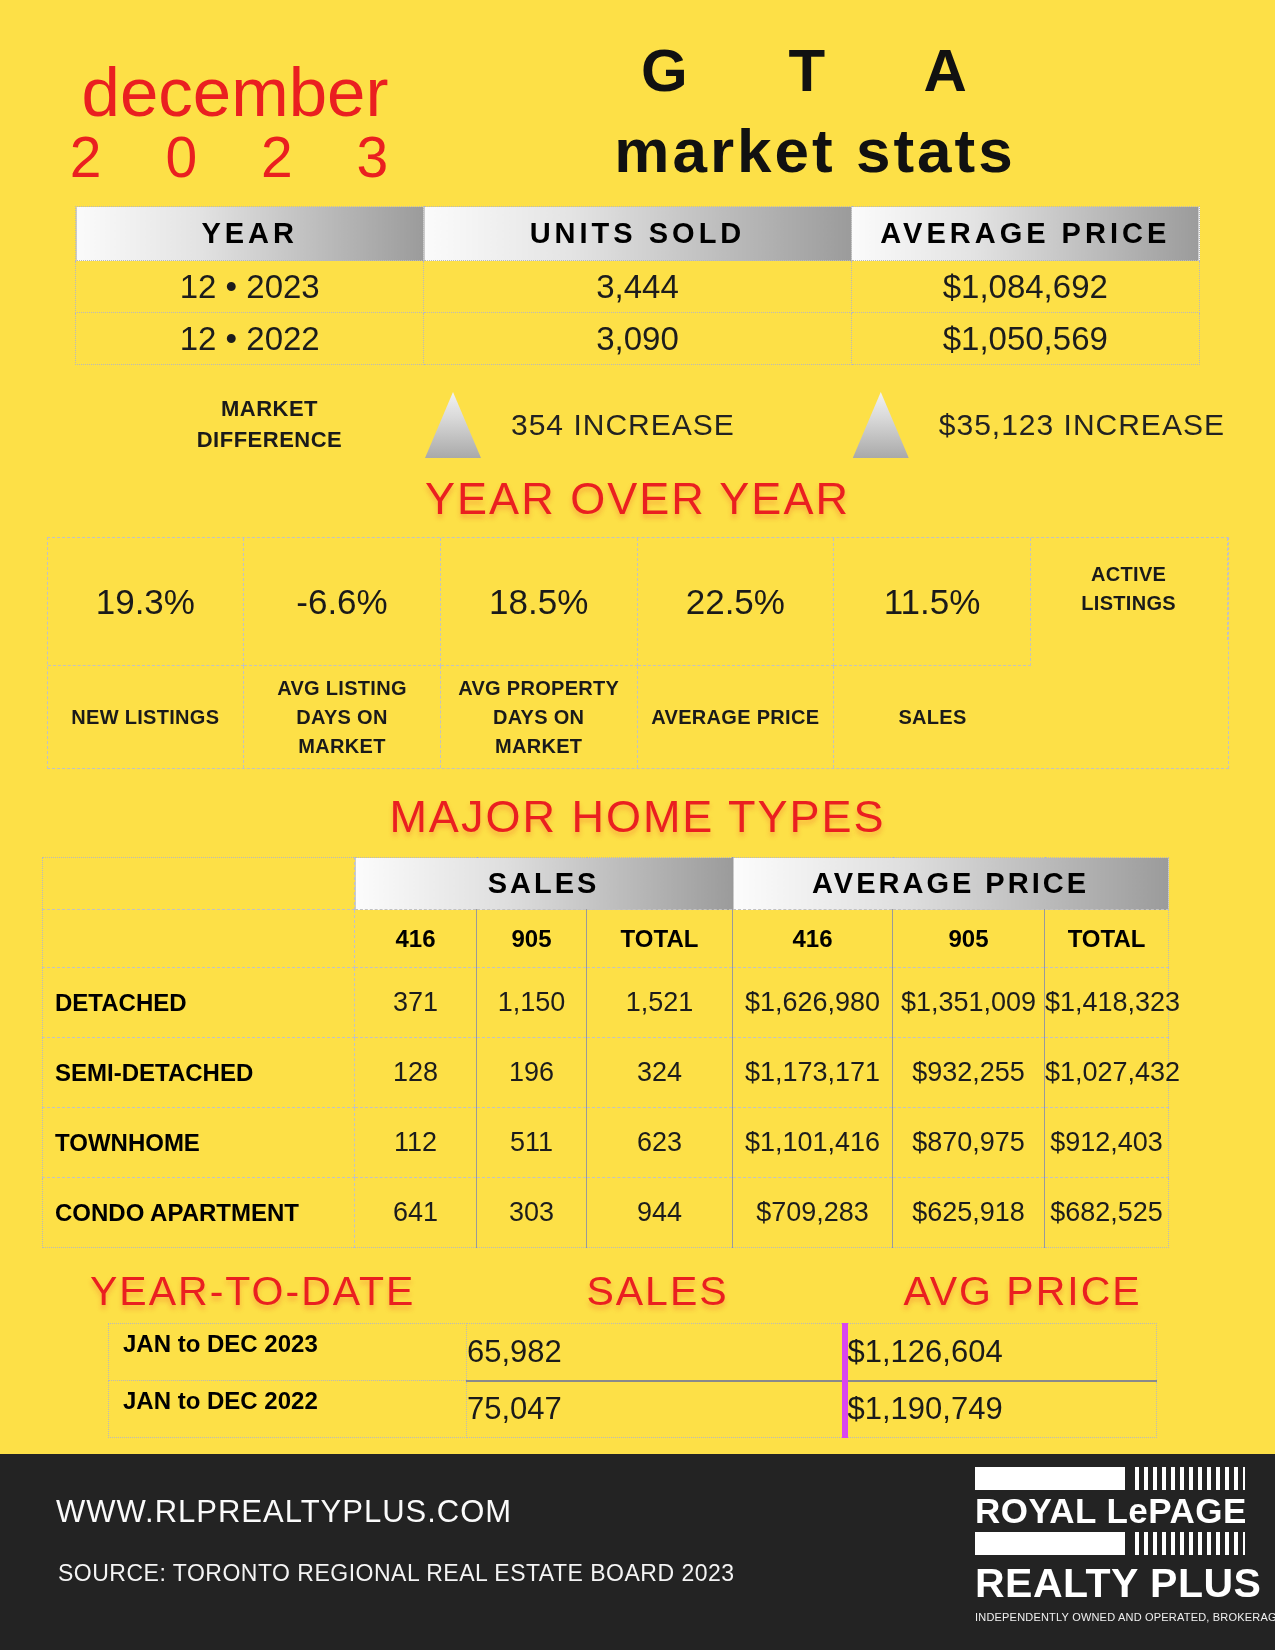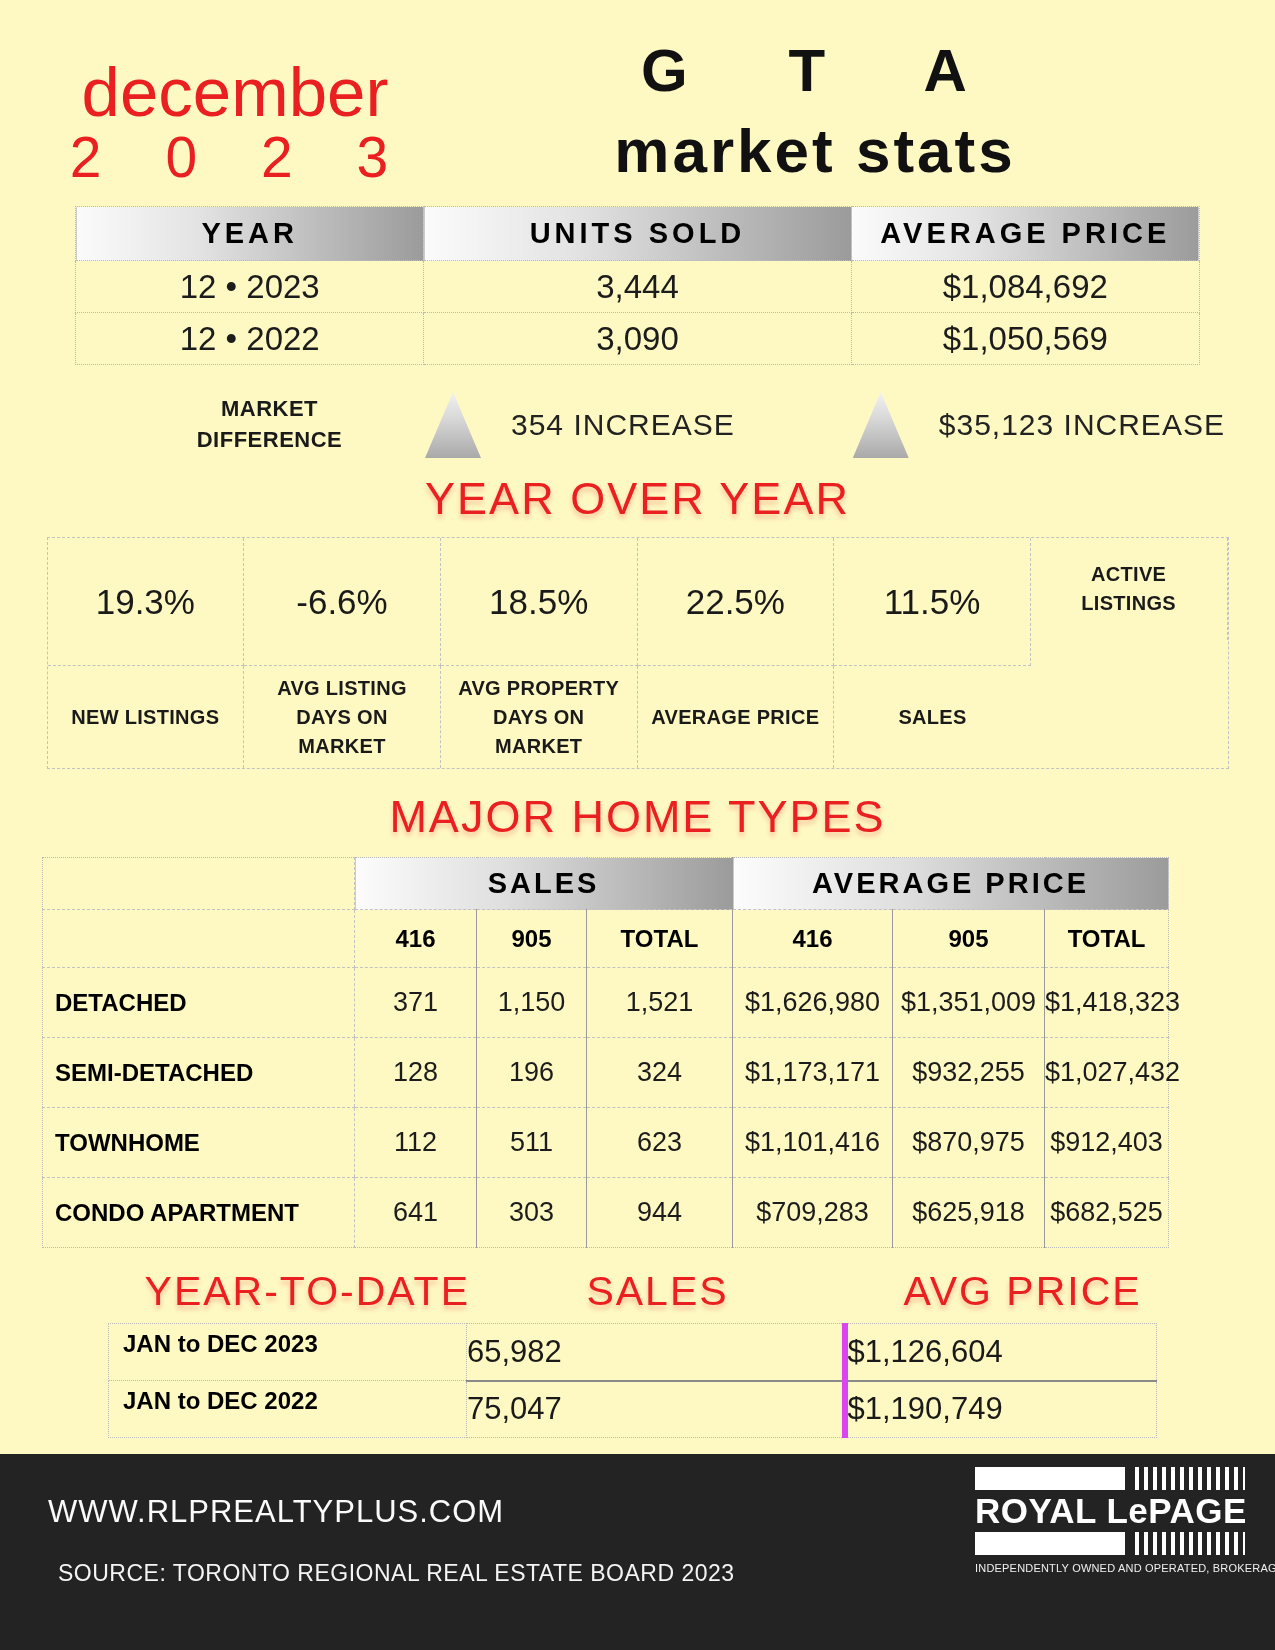--- a/index.html
+++ b/index.html
@@ -1,18 +1,18 @@
 <!DOCTYPE html>
 <html><head>
 <meta charset="utf-8">
 <style>
   * { margin:0; padding:0; box-sizing:border-box; }
   html,body { background:#fff; }
   body { width:1275px; height:1650px; font-family:"Liberation Sans", sans-serif; color:#1a1a1a; }
-  .page { position:relative; width:1275px; height:1650px; overflow:hidden; background:#fef9c3; }
+  .page { position:relative; width:1275px; height:1650px; overflow:hidden; background:#fde047; }
 
   
   .header-row { display:flex; padding:34px 60px 0 55px; }
   .date-block { width:360px; text-align:center; color:var(--red); line-height:1.0; padding-top:24px; }
   .date-month { font-size:69px; font-weight:400; letter-spacing:0px; }
   .date-year  { font-size:57px; font-weight:400; letter-spacing:24px; margin-top:2px; text-indent:12px; }
   .title-block { flex:1; text-align:center; font-weight:bold; color:#111; }
   .title-top    { font-size:60px; letter-spacing:42px; text-indent:20px; margin-top:2px; }
   .title-bottom { font-size:62px; letter-spacing:3px; margin-top:10px; }
 
@@ -63,32 +63,32 @@
   .mht-rowlabel { font-size:24px; font-weight:bold; padding-left:12px; color:#000; }
   .mht-num { text-align:center; font-size:27px; font-weight:400; color:#1c1c1c; }
   .mht-table tr.data-row td { height:70px; }
   .mht-table tr:last-child td { border-bottom:none; }
   .vsolid { border-left:1px solid var(--solid); }
   .vdash  { border-left:1px dashed var(--dash); }
 
   
   .ytd-headings { display:grid; grid-template-columns:380px 375px 355px; margin:20px 0 0 90px; align-items:end; }
   .ytd-headings .section-title { font-size:41px; }
-  .ytd-title { text-align:right; }
+  .ytd-title { text-align:left; }
   .ytd-table { width:1048px; margin:8px 0 0 108px; table-layout:fixed; border:1px dotted var(--dot); }
   .ytd-table td { height:57px; }
   .ytd-label { font-size:24px; font-weight:bold; color:#000; padding-left:14px;
                border:1px dotted var(--dot); vertical-align:top; padding-top:6px; }
   .ytd-num { text-align:left; font-size:31px; font-weight:400; }
   .ytd-sep { border-left:6px solid #d946ef; }
   .ytd-table tr:first-child .ytd-num { border-bottom:2px solid #8a8a8a; }
 
   
   .footer { position:absolute; left:0; right:0; bottom:0; height:196px; background:#232323; color:#fff; }
-  .footer-website { position:absolute; left:48px; top:40px; font-size:31px; font-weight:400; letter-spacing:1px; color:#fafafa; }
+  .footer-website { position:absolute; left:56px; top:40px; font-size:31px; font-weight:400; letter-spacing:1px; color:#fafafa; }
   .footer-source  { position:absolute; left:58px; top:106px; font-size:23px; font-weight:400; letter-spacing:0.5px; color:#f4f4f4; }
   .logo { position:absolute; right:30px; top:13px; width:270px; }
   .logo-bar { display:flex; height:23px; align-items:stretch; }
   .logo-bar .bar-solid { width:150px; background:#fff; }
   .logo-bar .bar-stripes { flex:1; margin-left:10px;
       background:repeating-linear-gradient(90deg,#fff 0 4px,transparent 4px 9px); }
   .logo-brand { font-size:35px; font-weight:bold; letter-spacing:0.5px; line-height:1.0; margin:3px 0 4px; white-space:nowrap; }
   .logo-name  { font-size:41px; font-weight:bold; letter-spacing:0.5px; line-height:1.0; margin-top:8px; white-space:nowrap; }
   .logo-tagline { font-size:11px; font-weight:400; letter-spacing:0.2px; margin-top:7px; white-space:nowrap; color:#f0f0f0; }
 </style>
@@ -255,17 +255,18 @@
     <div class="logo">
       <div class="logo-bar">
         <div class="bar-solid"></div>
         <div class="bar-stripes"></div>
       </div>
       <div class="logo-brand">ROYAL LePAGE</div>
       <div class="logo-bar">
         <div class="bar-solid"></div>
         <div class="bar-stripes"></div>
       </div>
+      <div class="logo-name">REALTY PLUS</div>
       <div class="logo-tagline">INDEPENDENTLY OWNED AND OPERATED, BROKERAGE</div>
     </div>
   </div>
 
 </div>
 
 </body></html>

